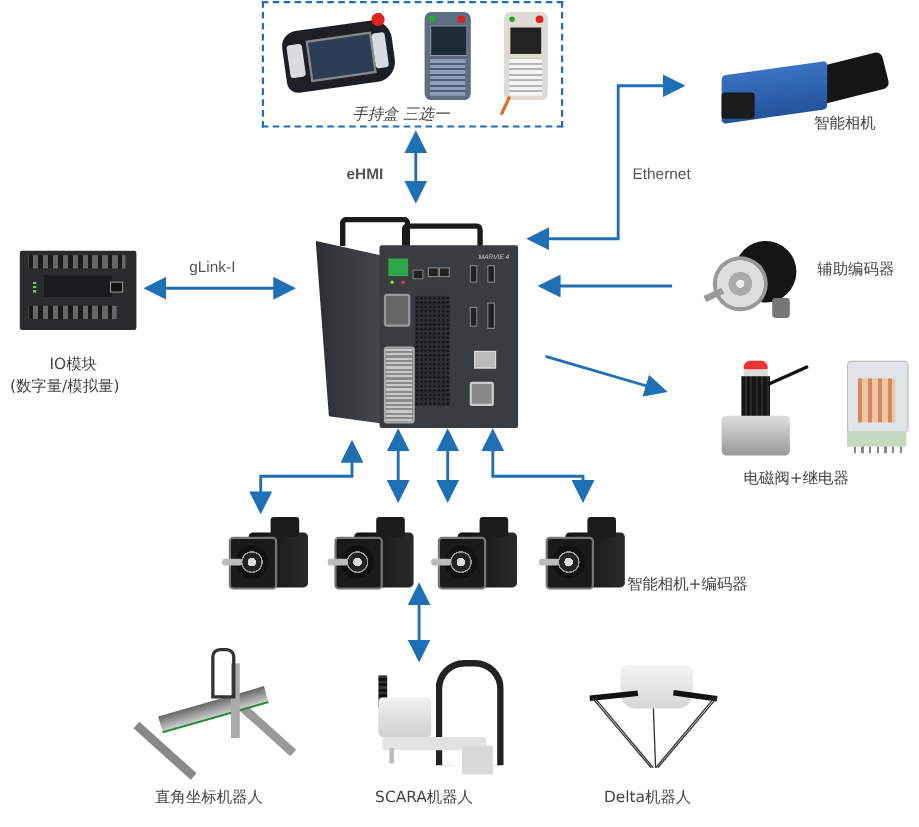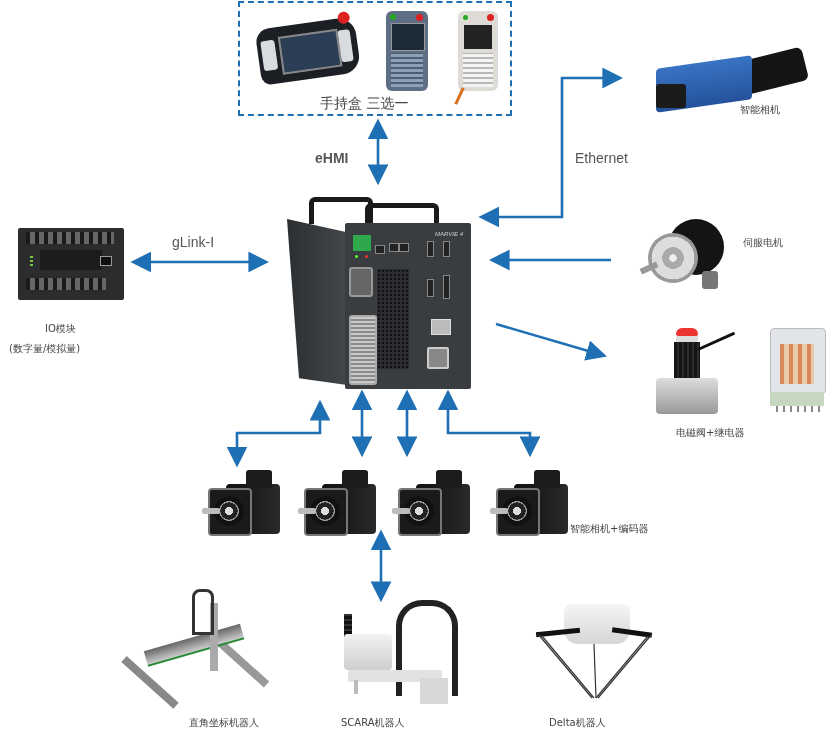--- a/index.html
+++ b/index.html
@@ -1,19 +1,19 @@
 <!DOCTYPE html>
 <html><head>
 <meta charset="utf-8">
 <style>
   html, body { margin:0; padding:0; background:#ffffff; }
   body { width:835px; height:752px; position:relative; overflow:hidden;
          font-family:"DejaVu Sans", "Liberation Sans", sans-serif; color:#444; }
-  .abs { position:absolute; }
-  .label { position:absolute; font-size:10px; color:#444; white-space:nowrap; }
+  .abs { position:absolute;font-style:italic; }
+  .label { position:absolute; font-size:14px; color:#444; white-space:nowrap; }
   .conn-label { position:absolute; font-size:14px; color:#555; font-family:"Liberation Sans", sans-serif; white-space:nowrap; }
   svg.arrows { position:absolute; left:0; top:0; }
   .device { position:absolute; }
 </style>
 </head>
 <body>
 
 <svg class="arrows" width="835" height="752">
   <defs>
     <marker id="ah" markerWidth="8" markerHeight="8" refX="6" refY="4" orient="auto" markerUnits="strokeWidth">
@@ -118,21 +118,21 @@
   <div style="position:absolute;left:6px;top:36px;width:30px;height:24px;background:#1b1b1b;border-radius:3px;"></div>
 </div>
 <div class="label" style="left:740px;top:103px;">智能相机</div>
 
 <div class="device" style="left:640px;top:215px;width:95px;height:80px;">
   <div style="position:absolute;left:28px;top:4px;width:56px;height:56px;background:#141414;border-radius:50%;"></div>
   <div style="position:absolute;left:8px;top:18px;width:50px;height:50px;background:radial-gradient(circle,#eee 0 10%,#aaa 11% 30%,#ddd 31% 60%,#999 61% 100%);border-radius:50%;"></div>
   <div style="position:absolute;left:0px;top:50px;width:18px;height:6px;background:#999;transform:rotate(-25deg);"></div>
   <div style="position:absolute;left:62px;top:56px;width:16px;height:18px;background:#777;border-radius:3px;"></div>
 </div>
-<div class="label" style="left:743px;top:236px;">伺服电机</div>
+<div class="label" style="left:743px;top:236px;">辅助编码器</div>
 
 <div class="device" style="left:652px;top:328px;width:90px;height:90px;">
   <div style="position:absolute;left:24px;top:0;width:22px;height:8px;background:#e33;border-radius:6px 6px 2px 2px;"></div>
   <div style="position:absolute;left:24px;top:8px;width:22px;height:6px;background:#ddd;"></div>
   <div style="position:absolute;left:22px;top:14px;width:26px;height:38px;background:repeating-linear-gradient(90deg,#151515 0 3px,#2b2b2b 3px 5px);"></div>
   <div style="position:absolute;left:46px;top:20px;width:40px;height:3px;background:#111;transform:rotate(-24deg);transform-origin:left;"></div>
   <div style="position:absolute;left:4px;top:50px;width:62px;height:36px;background:linear-gradient(#ddd,#999);border-radius:4px;"></div>
 </div>
 <div class="device" style="left:768px;top:328px;width:60px;height:84px;">
   <div style="position:absolute;left:2px;top:0;width:54px;height:64px;background:rgba(220,225,230,0.85);border:1px solid #bbb;border-radius:4px;"></div>
@@ -194,15 +194,15 @@
   <svg width="130" height="110" style="position:absolute;left:0;top:0;">
     <g stroke="#333" stroke-width="1.2" fill="none">
       <line x1="8" y1="34" x2="62" y2="98"></line>
         <line x1="12" y1="36" x2="64" y2="98"></line>
       <line x1="122" y1="34" x2="68" y2="98"></line>
         <line x1="118" y1="36" x2="66" y2="98"></line>
       <line x1="64" y1="44" x2="66" y2="98"></line>
     </g>
   </svg>
 </div>
-<div class="label" style="left:141px;top:716px;margin-left:48px;">直角坐标机器人</div>
+<div class="label" style="left:141px;top:716px;">直角坐标机器人</div>
 <div class="label" style="left:341px;top:716px;">SCARA机器人</div>
 <div class="label" style="left:549px;top:716px;">Delta机器人</div>
 
 </body></html>

